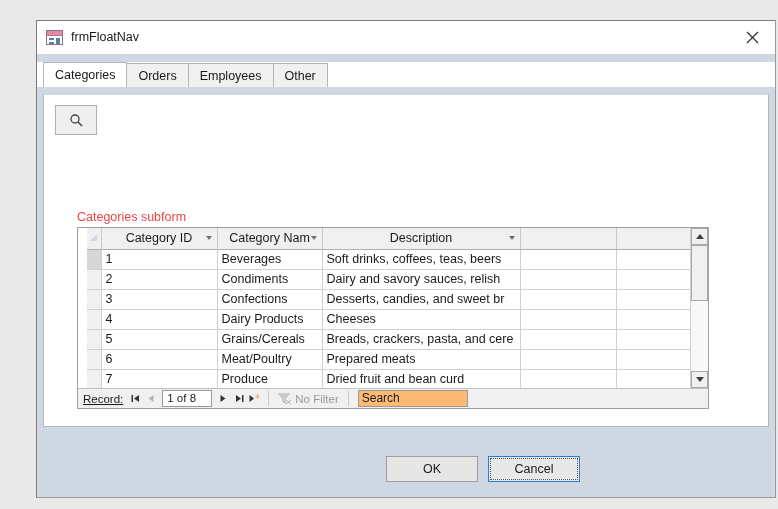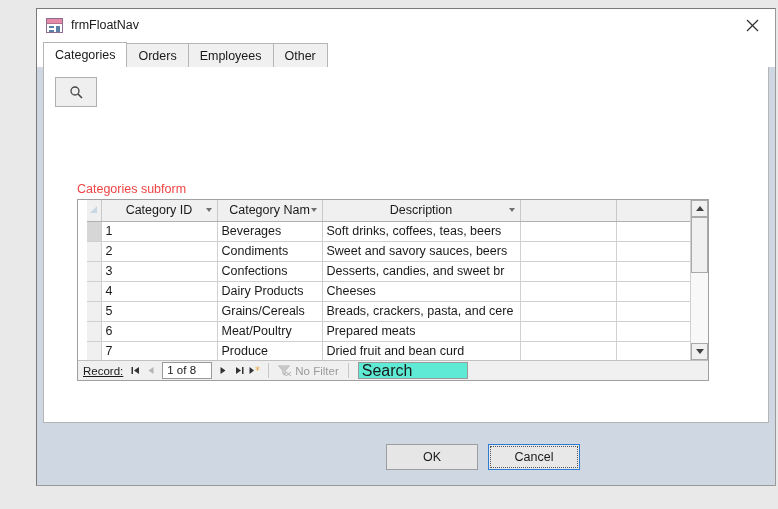--- a/index.html
+++ b/index.html
@@ -9,30 +9,31 @@
     width: 778px;
     height: 509px;
     overflow: hidden;
     font-family: "Liberation Sans", sans-serif;
   }
 
   
   .dialog {
     position: absolute;
     left: 36px;
-    top: 8px;
+    top: 20px;
     width: 740px;
     height: 478px;
     background: #cfd8e2;
     border: 1px solid #7a7a7a;
     border-right: 1px solid #9a9a9a;
     border-bottom: 1px solid #9a9a9a;
     box-sizing: border-box;
     display: flex;
     flex-direction: column;
+    gap: 8px;
   }
 
   
   .titlebar {
     height: 33px;
     background: #ffffff;
     display: flex;
     align-items: center;
     flex: 0 0 auto;
     position: relative;
@@ -324,24 +325,24 @@
   }
   .filterbtn {
     display: flex;
     align-items: center;
     color: #9a9a9a;
     padding: 0 4px;
   }
   .searchbox {
     width: 110px;
     height: 17px;
-    background: #5eead4;
+    background: #fdba74;
     border: 1px solid #9a9a9a;
     box-sizing: border-box;
-    font-size: 16px;
+    font-size: 12px;
     line-height: 15px;
     padding-left: 3px;
     margin-left: 4px;
     color: #1a1a1a;
   }
 
   
   .footer {
     flex: 0 0 auto;
     height: 62px;
@@ -465,21 +466,21 @@
                 <td>1</td>
                 <td>Beverages</td>
                 <td>Soft drinks, coffees, teas, beers</td>
                 <td class="empty"></td>
                 <td class="empty"></td>
               </tr>
               <tr>
                 <td class="rowsel"></td>
                 <td>2</td>
                 <td>Condiments</td>
-                <td>Sweet and savory sauces, beers</td>
+                <td>Dairy and savory sauces, relish</td>
                 <td class="empty"></td>
                 <td class="empty"></td>
               </tr>
               <tr>
                 <td class="rowsel"></td>
                 <td>3</td>
                 <td>Confections</td>
                 <td>Desserts, candies, and sweet br</td>
                 <td class="empty"></td>
                 <td class="empty"></td>

